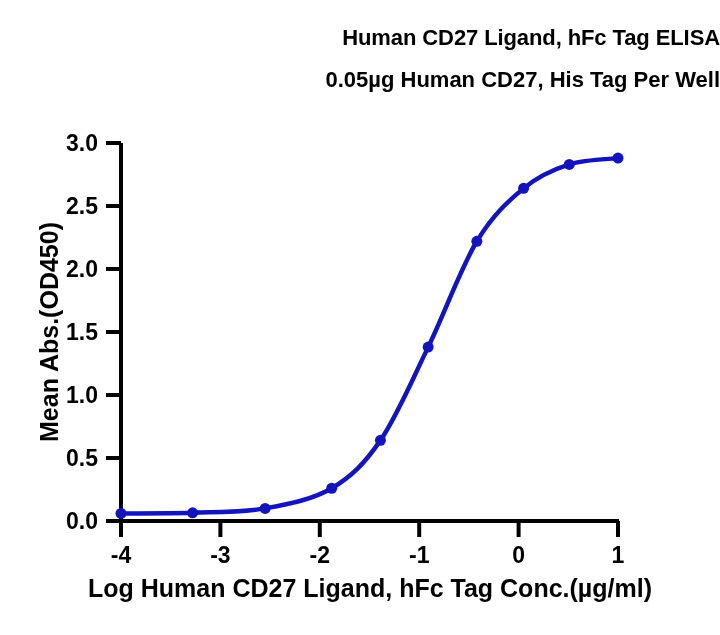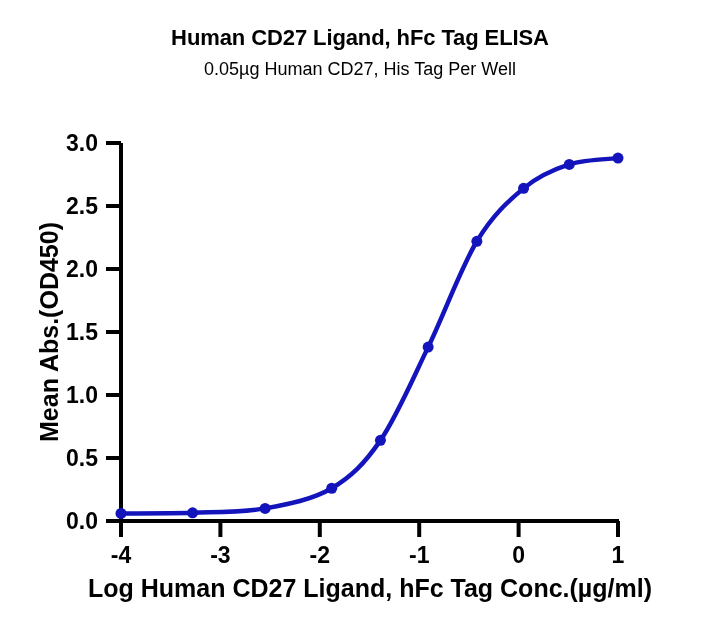--- a/index.html
+++ b/index.html
@@ -21,34 +21,34 @@
     left: 0; top: 0;
     width: 720px;
     height: 635px;
   }
 
   .title-block {
     position: absolute;
     left: 0;
     top: 26px;
     width: 720px;
-    text-align: center;
+    text-align: right;
   }
   .chart-title {
     font-size: 22px;
     font-weight: bold;
     letter-spacing: -0.1px;
     line-height: 1.12;
     white-space: nowrap;
   }
   .chart-subtitle {
-    font-size: 18px;
-    font-weight: normal;
+    font-size: 22px;
+    font-weight: bold;
     line-height: 1.2;
-    margin-top: 8px;
+    margin-top: 16px;
     white-space: nowrap;
   }
 
   .plot-svg {
     position: absolute;
     left: 0;
     top: 0;
     width: 720px;
     height: 635px;
     display: block;

